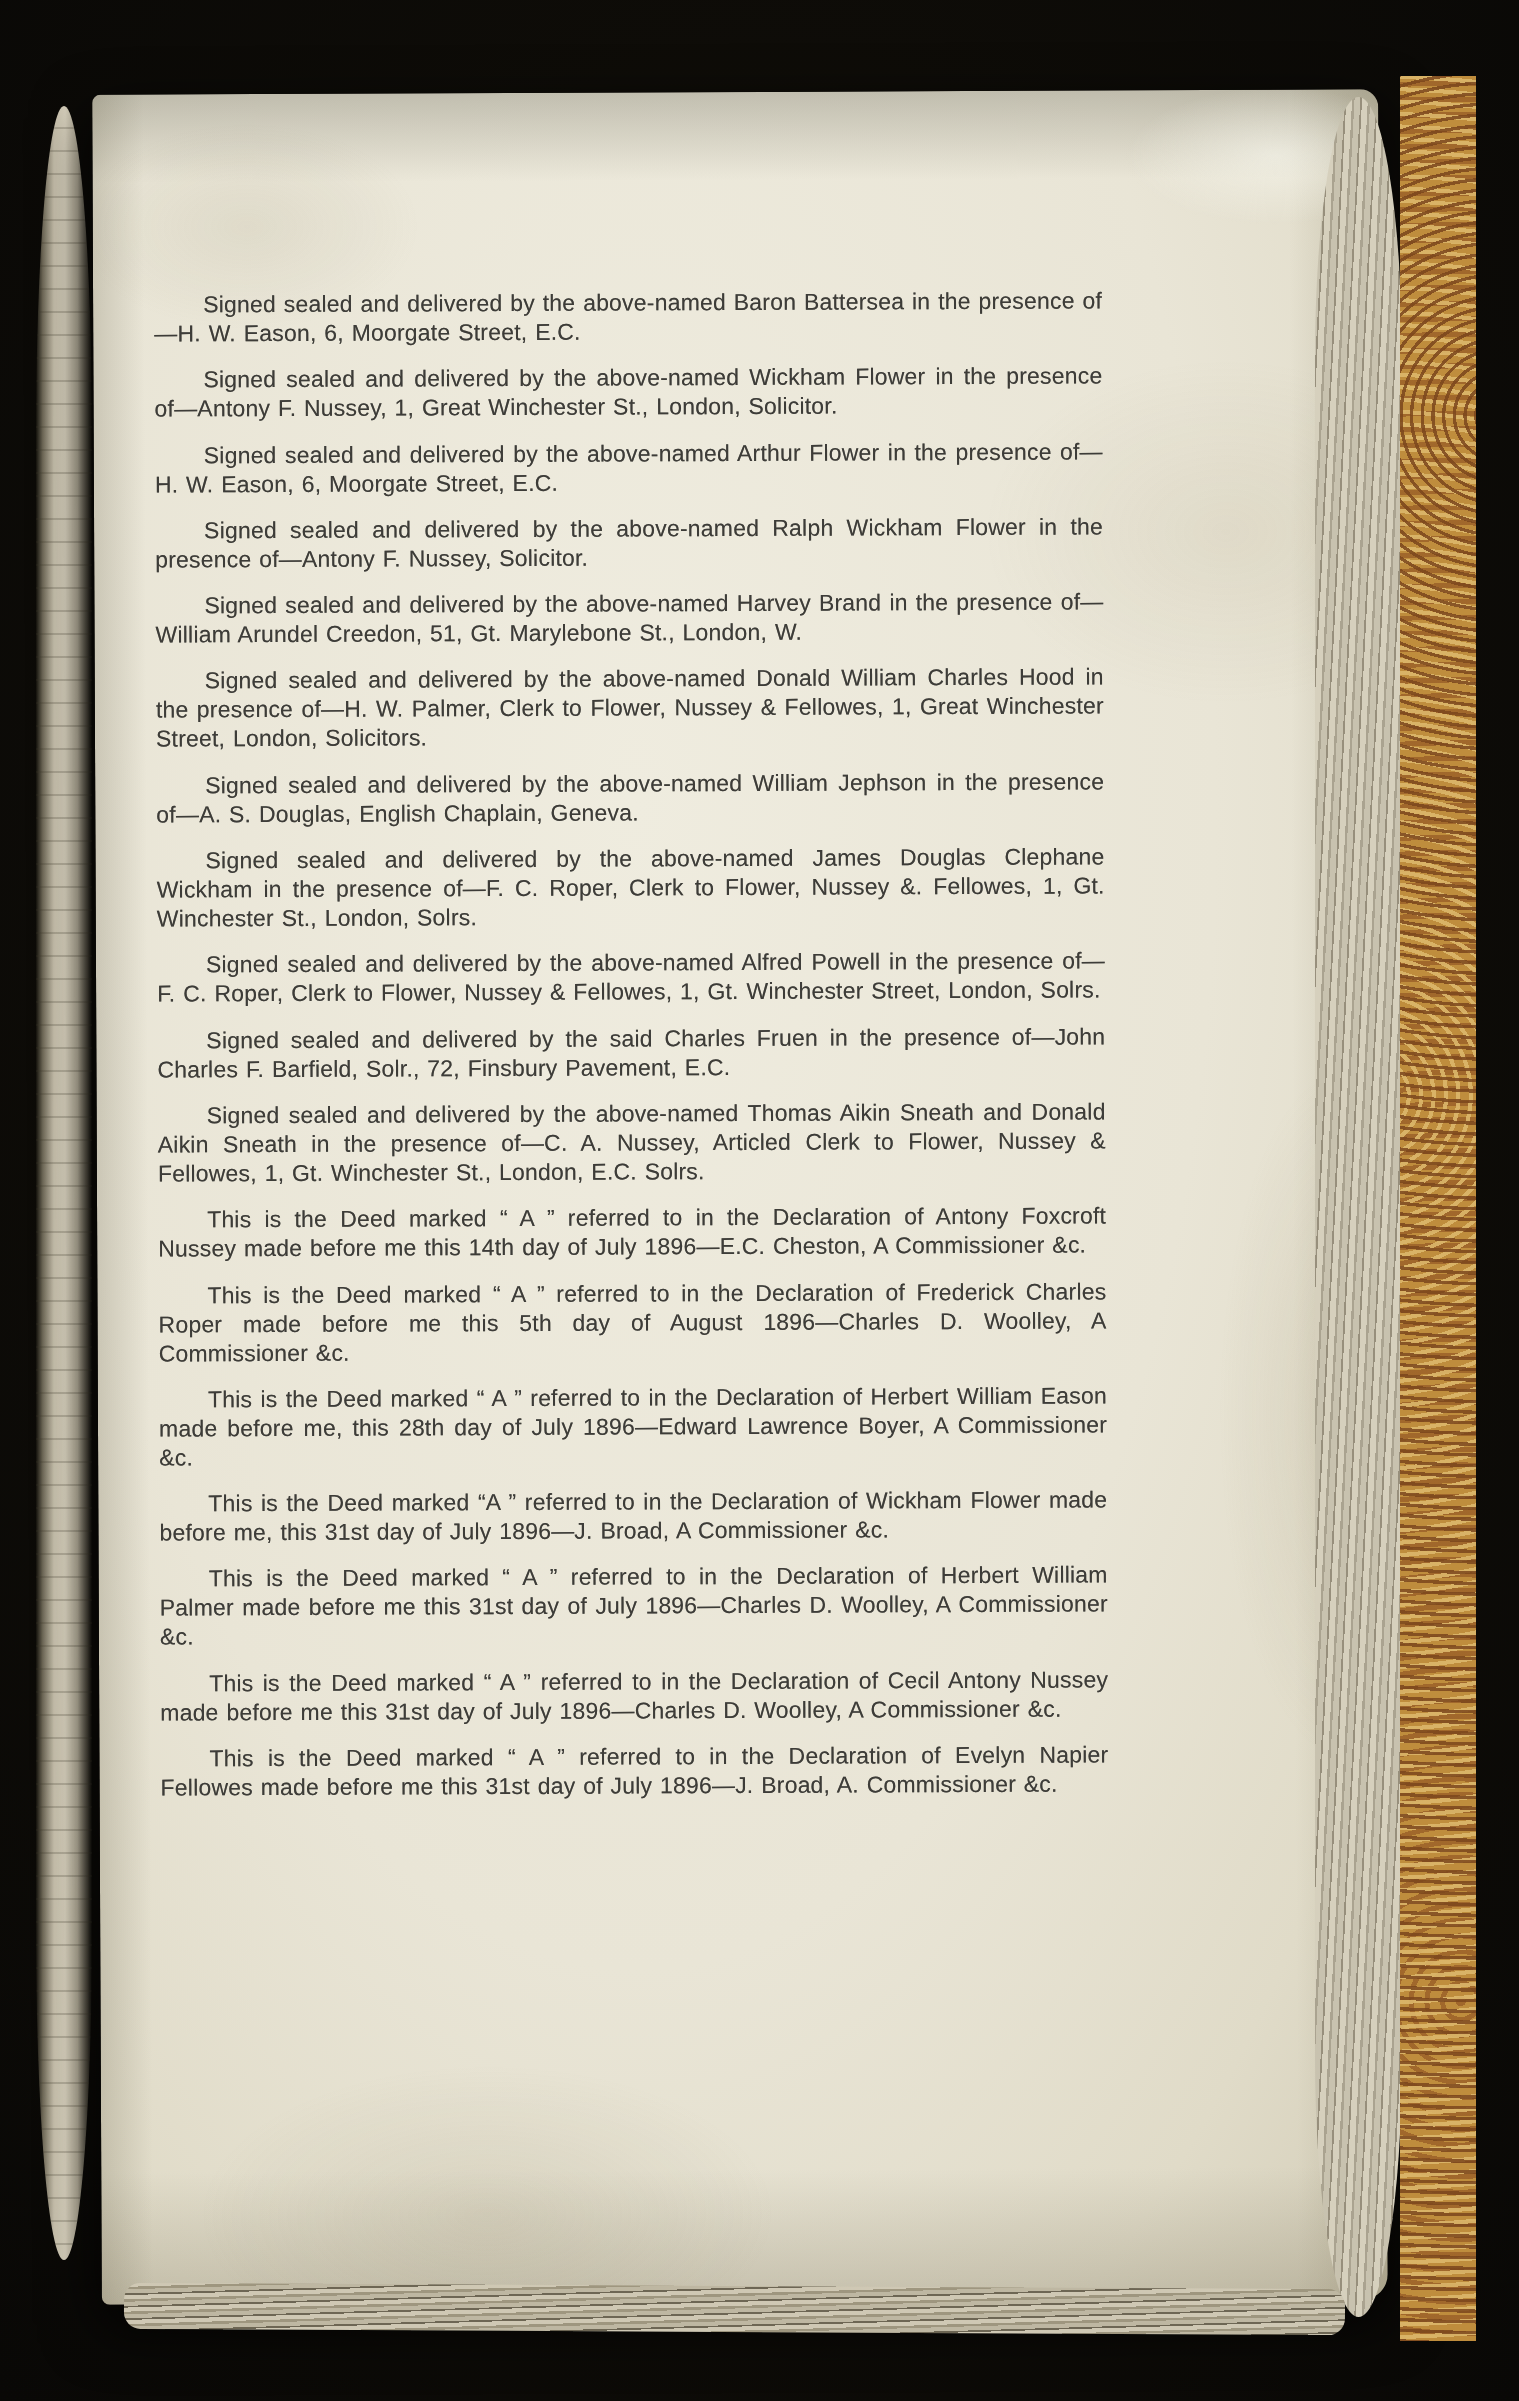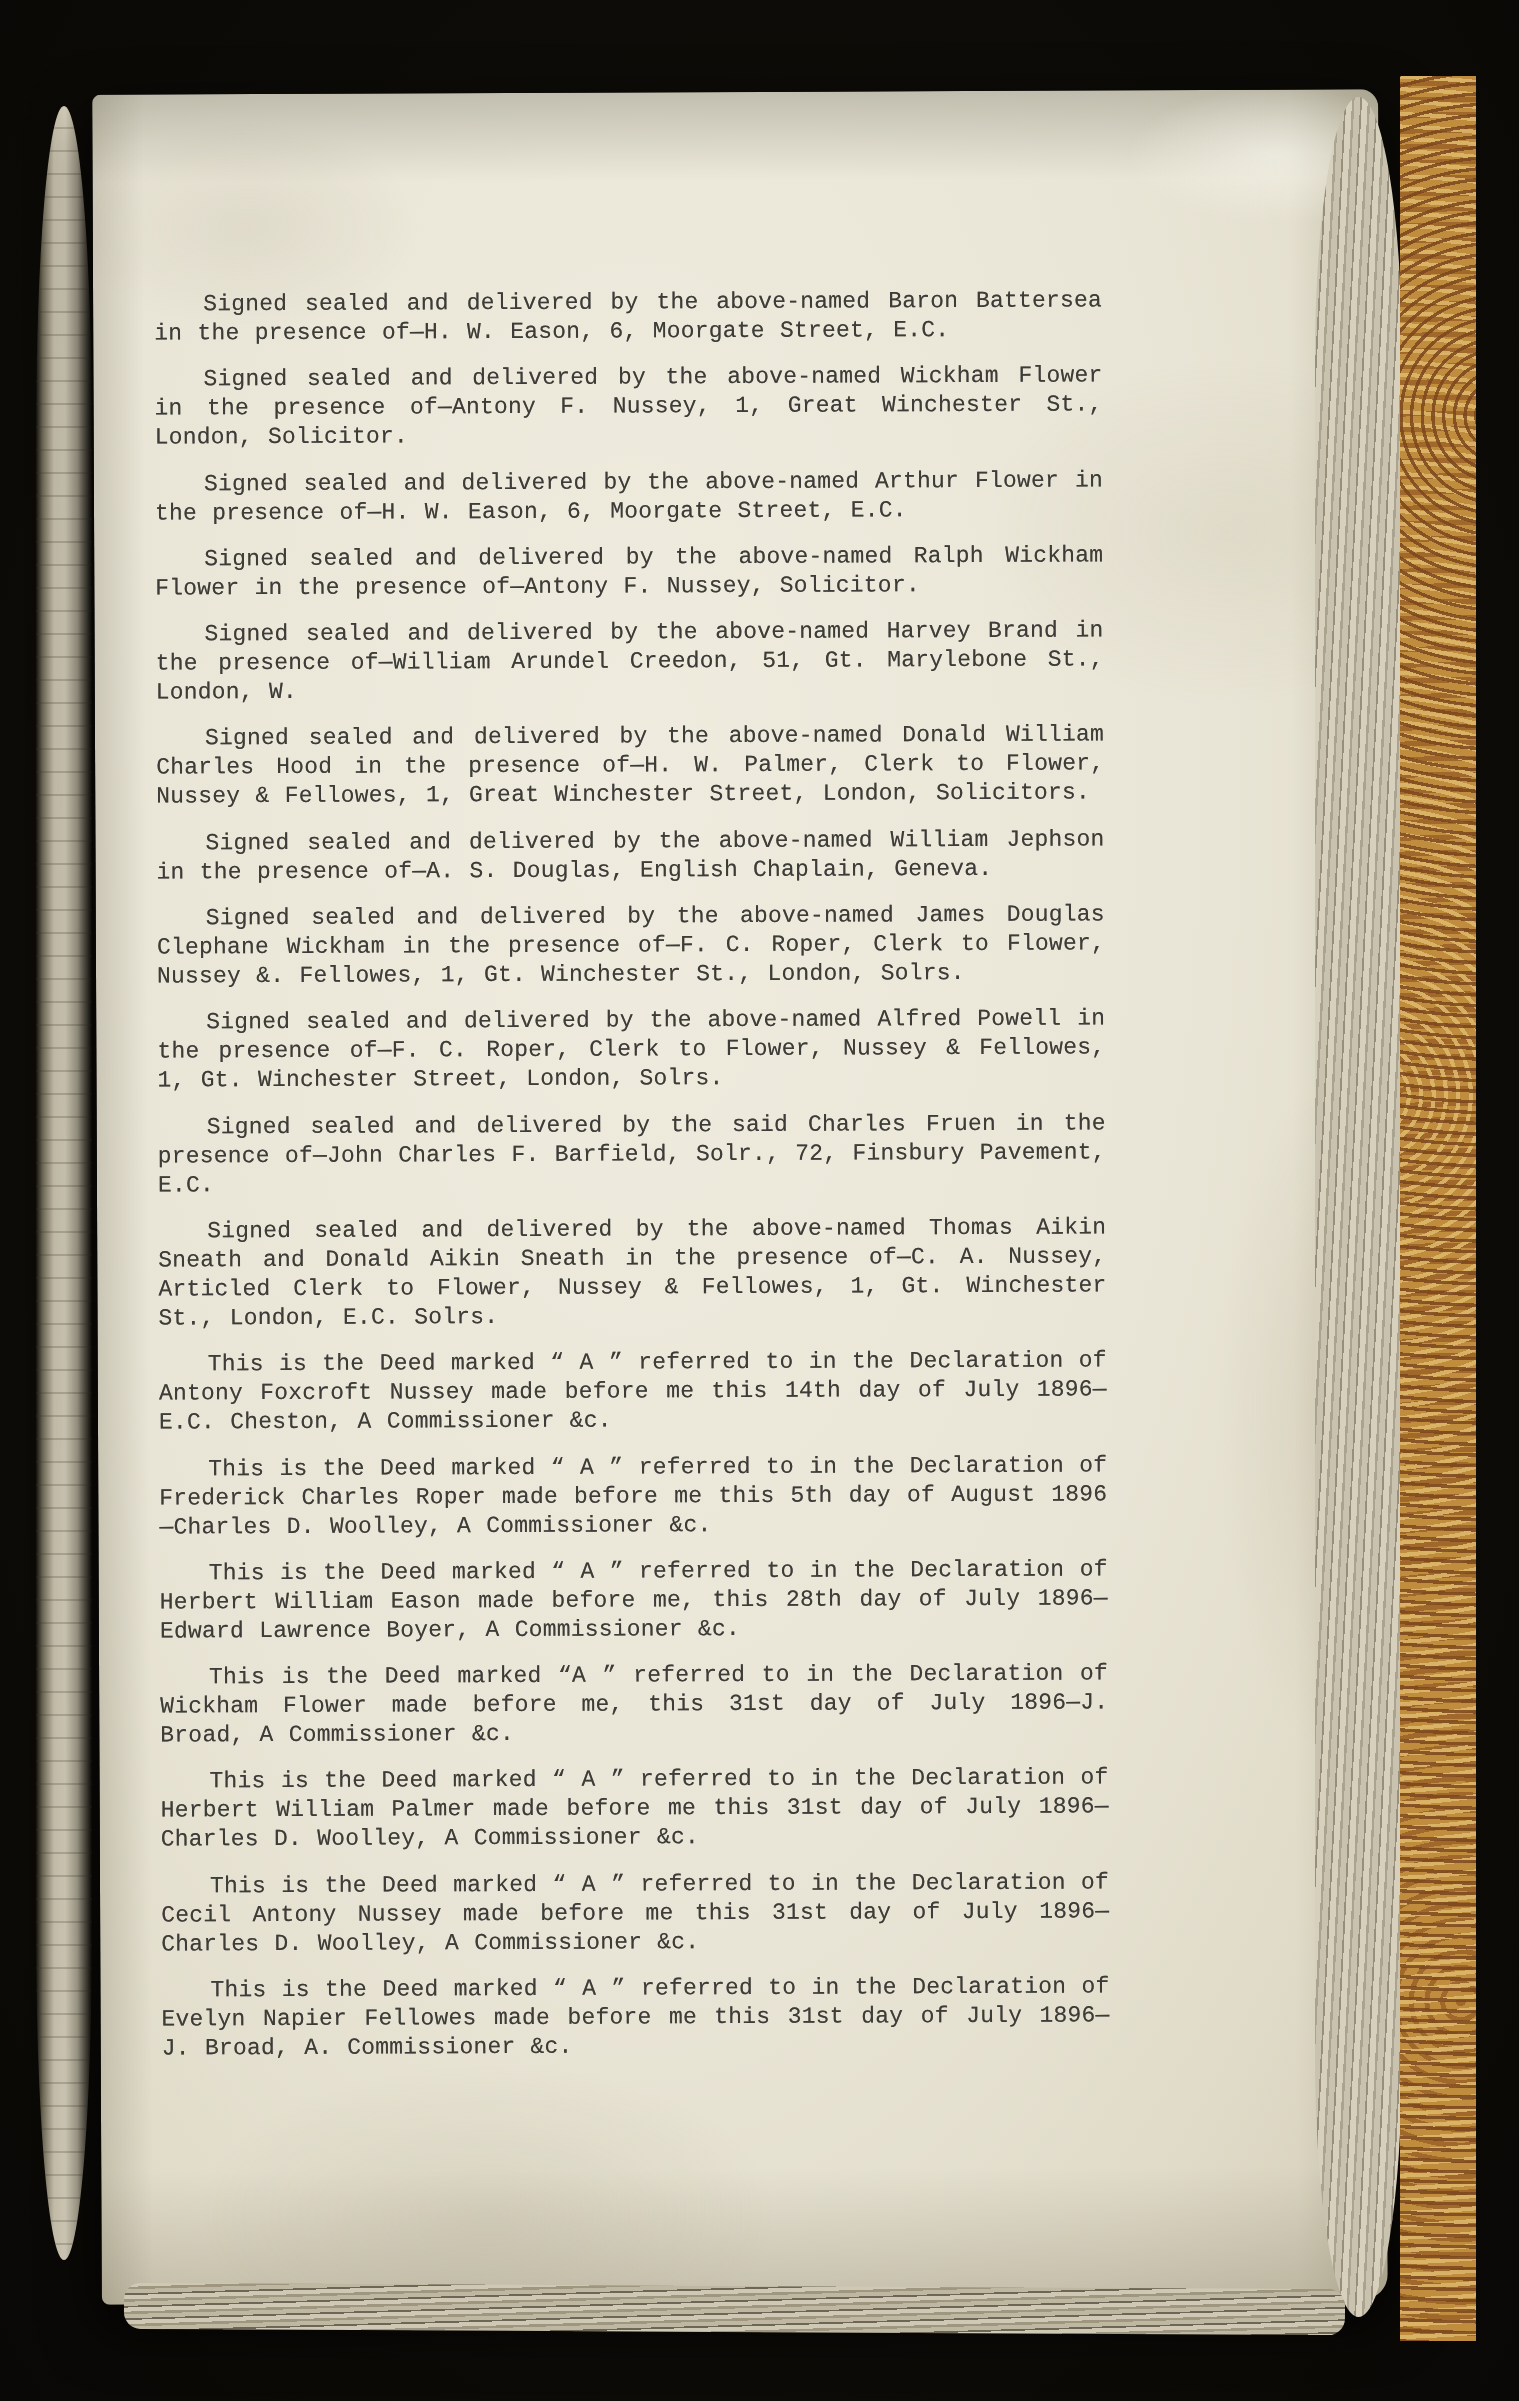--- a/index.html
+++ b/index.html
@@ -1,19 +1,19 @@
 <!DOCTYPE html>
 <html style="font-size:13px"><head>
 <meta charset="utf-8">
 <style>
   html,body{margin:0;padding:0;background:#000;}
   #photo{
     position:relative;width:1520px;height:2401px;overflow:hidden;
     background:radial-gradient(ellipse at 50% 45%, #14110a 0%, #090806 100%);
-    font-family:Liberation Mono, monospace;
+    font-family:Liberation Sans, sans-serif;
   }
   
   #left-edges{
     position:absolute;left:36px;top:106px;width:56px;height:2154px;
     border-radius:28px/330px;
     background:linear-gradient(90deg,#14120c 0%,#6e6857 12%,#c9c2ae 32%,#dcd5c1 52%,#b7b09c 74%,#4a463b 92%,#0d0c08 100%);
   }
   #left-edges::after{
     content:"";position:absolute;inset:0;border-radius:inherit;
     background:repeating-linear-gradient(180deg,rgba(0,0,0,0) 0 21.4px,rgba(60,55,40,0.22) 21.4px 23px);

